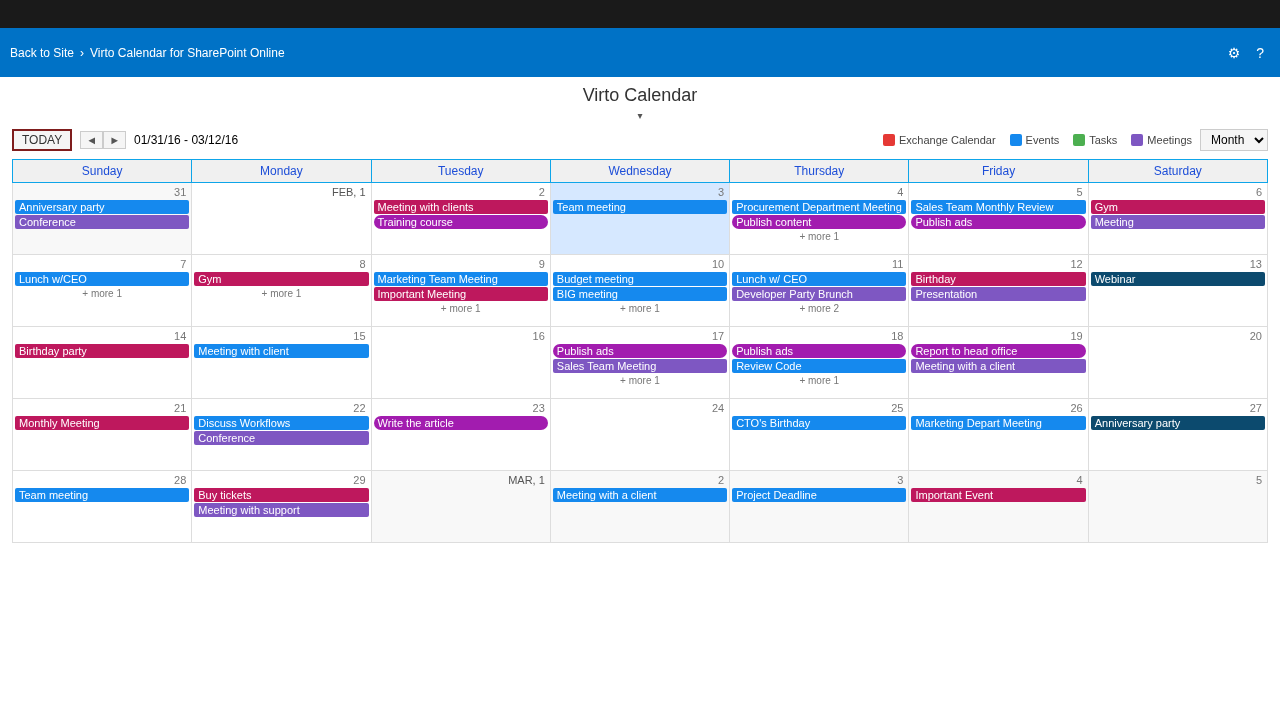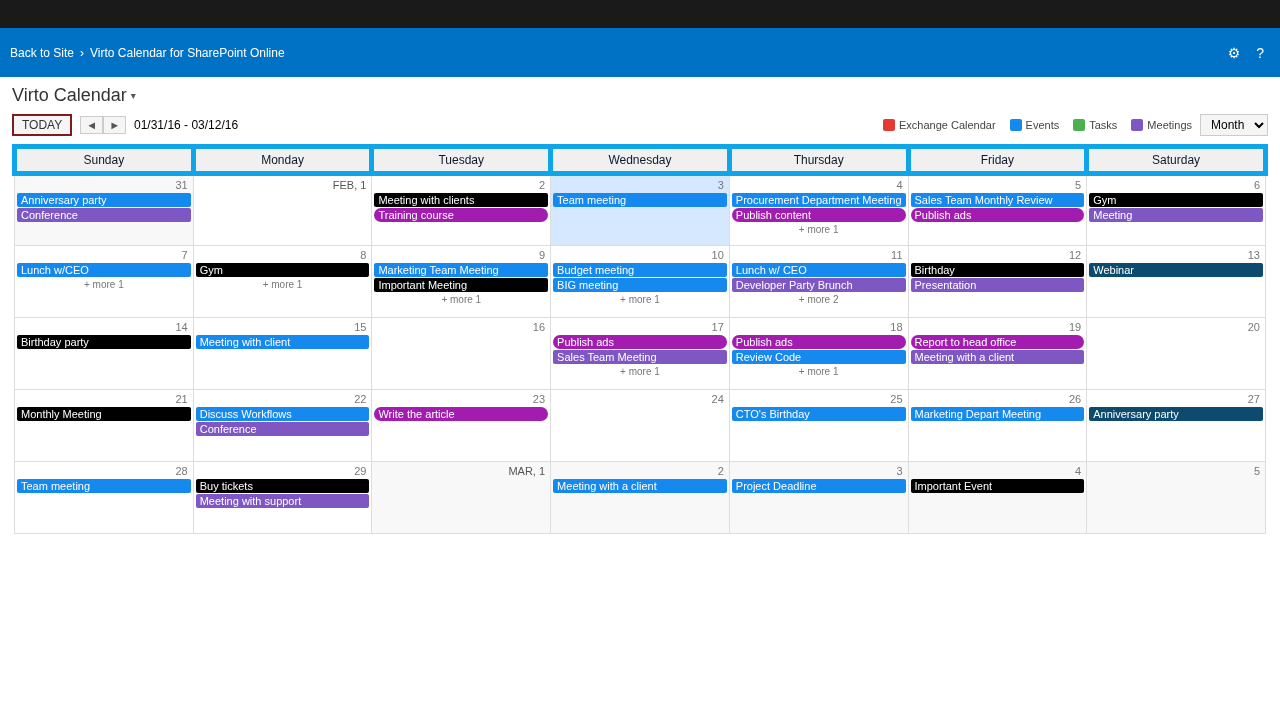--- a/index.html
+++ b/index.html
@@ -39,20 +39,21 @@
       display: flex;
       gap: 4px;
     }
 
     
     .app-header {
       padding: 8px 12px 4px;
       display: flex;
       align-items: center;
       gap: 4px;
+      flex-direction: column;
     }
     .app-title {
       font-size: 18px;
       font-weight: 300;
       color: #333;
     }
     .dropdown-arrow {
       font-size: 10px;
       color: #555;
       cursor: pointer;
@@ -117,26 +118,26 @@
     }
 
     
     .calendar {
       width: 100%;
       border-collapse: collapse;
       margin: 0;
     }
     .calendar th {
       background: #f0f0f0;
-      border: 5px solid #0ea5e9;
+      border: 1px solid #0ea5e9;
       padding: 4px 24px;
       text-align: center;
       font-weight: 400;
       font-size: 12px;
-      color: #0f172a;
+      color: #1d4ed8;
     }
     .calendar td {
       border: 1px solid #ddd;
       vertical-align: top;
       padding: 2px;
       height: 72px;
       width: calc(100% / 7);
       background: #fff;
       position: relative;
     }
@@ -167,21 +168,21 @@
       border-radius: 2px;
       font-size: 11px;
       color: #fff;
       white-space: nowrap;
       overflow: hidden;
       text-overflow: ellipsis;
       cursor: pointer;
     }
     .event.blue { background: #1589ee; }
     .event.green { background: #a21caf; border-radius: 7px; }
-    .event.orange { background: #000000; }
+    .event.orange { background: #be185d; }
     .event.purple { background: #7e57c2; }
     .event.cyan { background: #0c4a6e; }
 
     .more-link {
       font-size: 10px;
       color: #777;
       text-align: center;
       cursor: pointer;
       display: block;
       margin-top: 2px;

